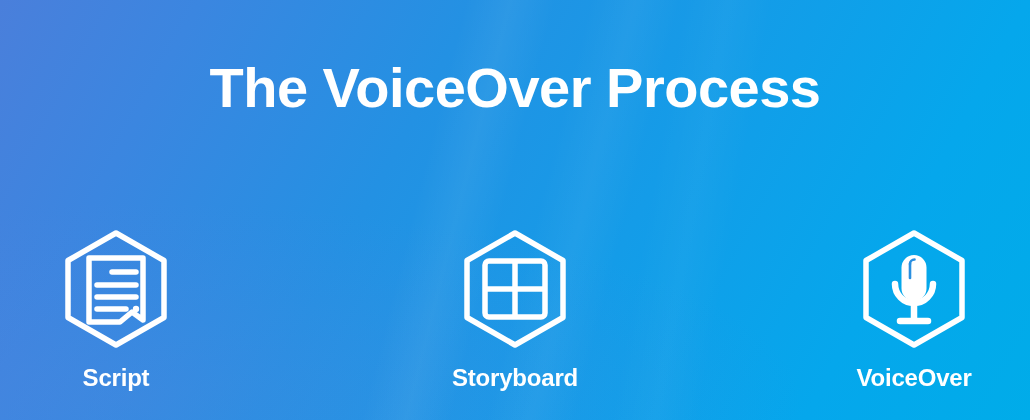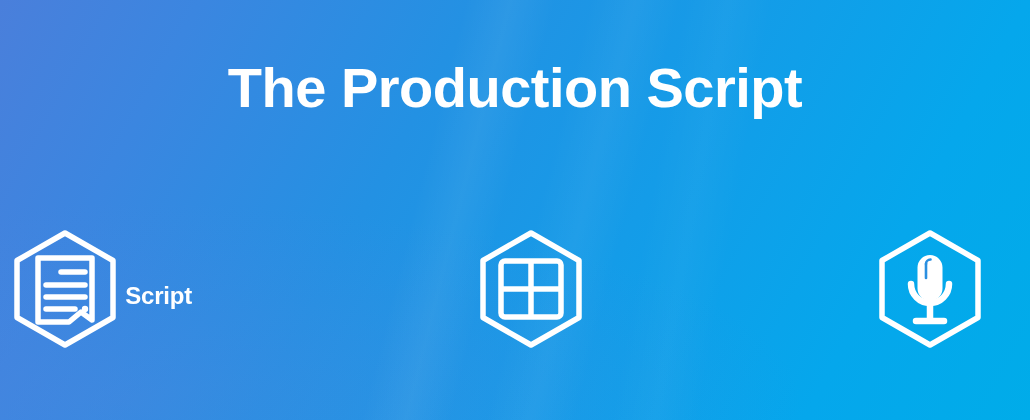--- a/index.html
+++ b/index.html
@@ -55,22 +55,22 @@
     top: 228px;
     left: 40px;
     width: 950px;
     display: flex;
     justify-content: space-between;
     align-items: flex-start;
   }
   .step {
     width: 152px;
     display: flex;
+    flex-direction: column;
     align-items: center;
-    justify-content: flex-end;
   }
   .hex-wrap {
     width: 120px;
     height: 122px;
     position: relative;
   }
   .hex-wrap svg {
     display: block;
     width: 120px;
     height: 122px;
@@ -86,21 +86,21 @@
     text-align: center;
   }
 </style>
 </head>
 <body>
 
 <div id="banner">
 
   <div id="streaks"></div>
 
-  <div id="title">The Production Script</div>
+  <div id="title">The VoiceOver Process</div>
 
   <div id="steps">
 
     <div class="step">
       <div class="hex-wrap">
         <svg viewBox="0 0 120 122" xmlns="http://www.w3.org/2000/svg">
           <path d="M60 5 L108 32.5 L108 89.5 L60 117 L12 89.5 L12 32.5 Z" fill="none" stroke="#ffffff" stroke-width="5.5" stroke-linejoin="round" stroke-linecap="round"></path>
           <path d="M33 30 L87 30 L87 92 L76 84 L64 94 L33 94 L33 86 L33 30 Z" fill="none" stroke="#ffffff" stroke-width="5.5" stroke-linejoin="round" stroke-linecap="round"></path>
           <line x1="56" y1="44" x2="80" y2="44" stroke="#ffffff" stroke-width="5.5" stroke-linecap="round"></line>
           <line x1="41" y1="57" x2="80" y2="57" stroke="#ffffff" stroke-width="5.5" stroke-linecap="round"></line>
@@ -114,33 +114,35 @@
 
     <div class="step">
       <div class="hex-wrap">
         <svg viewBox="0 0 120 122" xmlns="http://www.w3.org/2000/svg">
           <path d="M60 5 L108 32.5 L108 89.5 L60 117 L12 89.5 L12 32.5 Z" fill="none" stroke="#ffffff" stroke-width="5.5" stroke-linejoin="round" stroke-linecap="round"></path>
           <rect x="30" y="33" width="60" height="56" rx="4" ry="4" fill="none" stroke="#ffffff" stroke-width="5.5" stroke-linejoin="round"></rect>
           <line x1="60" y1="33" x2="60" y2="89" stroke="#ffffff" stroke-width="5.5"></line>
           <line x1="30" y1="61" x2="90" y2="61" stroke="#ffffff" stroke-width="5.5"></line>
         </svg>
       </div>
+      <div class="step-label">Storyboard</div>
     </div>
 
     <div class="step">
       <div class="hex-wrap">
         <svg viewBox="0 0 120 122" xmlns="http://www.w3.org/2000/svg">
           <path d="M60 5 L108 32.5 L108 89.5 L60 117 L12 89.5 L12 32.5 Z" fill="none" stroke="#ffffff" stroke-width="5.5" stroke-linejoin="round" stroke-linecap="round"></path>
           <path d="M60 27 a12.5 12.5 0 0 1 12.5 12.5 v21 a12.5 12.5 0 0 1 -25 0 v-21 A12.5 12.5 0 0 1 60 27 Z" fill="#ffffff"></path>
           <path d="M56 36 a4.5 4.5 0 0 1 4.5 -4.5" fill="none" stroke="#2a8fe0" stroke-width="2.6" stroke-linecap="round"></path>
           <line x1="56" y1="36" x2="56" y2="50" stroke="#2a8fe0" stroke-width="2.6" stroke-linecap="round"></line>
           <path d="M41 56 a19 19 0 0 0 38 0" fill="none" stroke="#ffffff" stroke-width="6.5" stroke-linecap="round"></path>
           <line x1="60" y1="75" x2="60" y2="90" stroke="#ffffff" stroke-width="6.5" stroke-linecap="round"></line>
           <line x1="46" y1="93" x2="74" y2="93" stroke="#ffffff" stroke-width="6.5" stroke-linecap="round"></line>
         </svg>
       </div>
+      <div class="step-label">VoiceOver</div>
     </div>
 
 
 
 
   </div>
 </div>
 
 </body></html>

